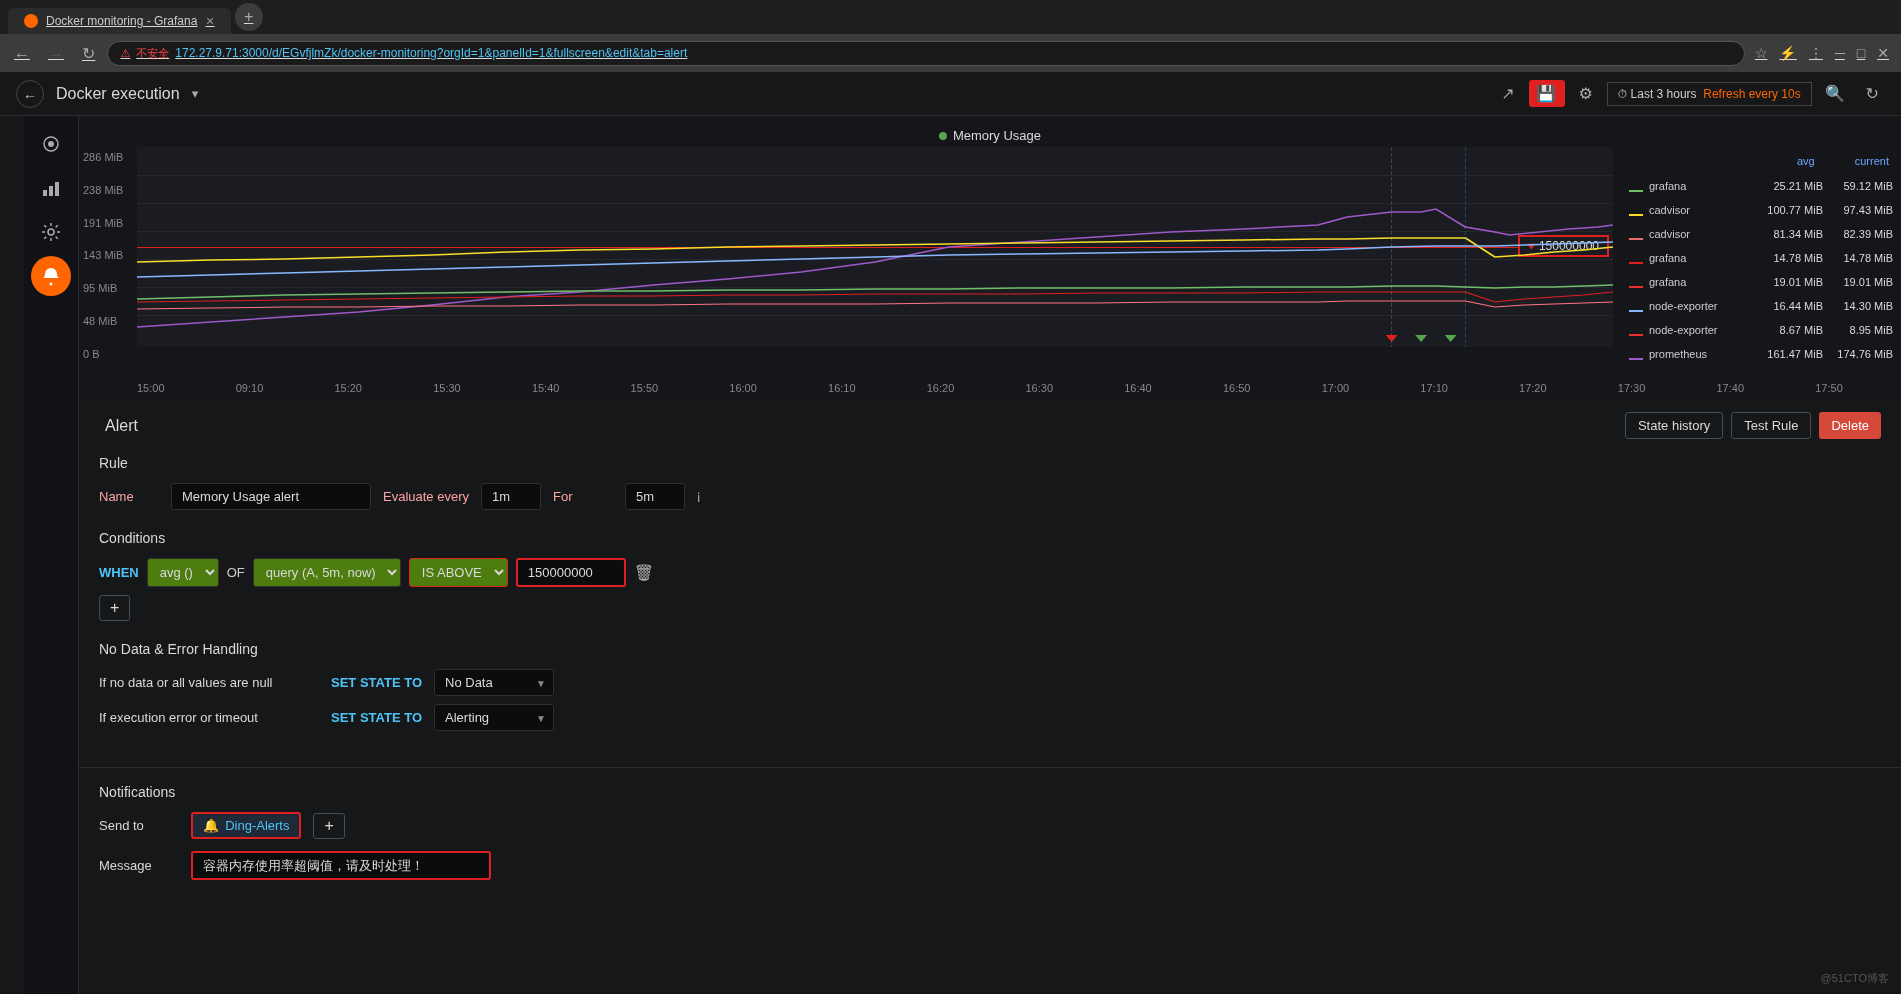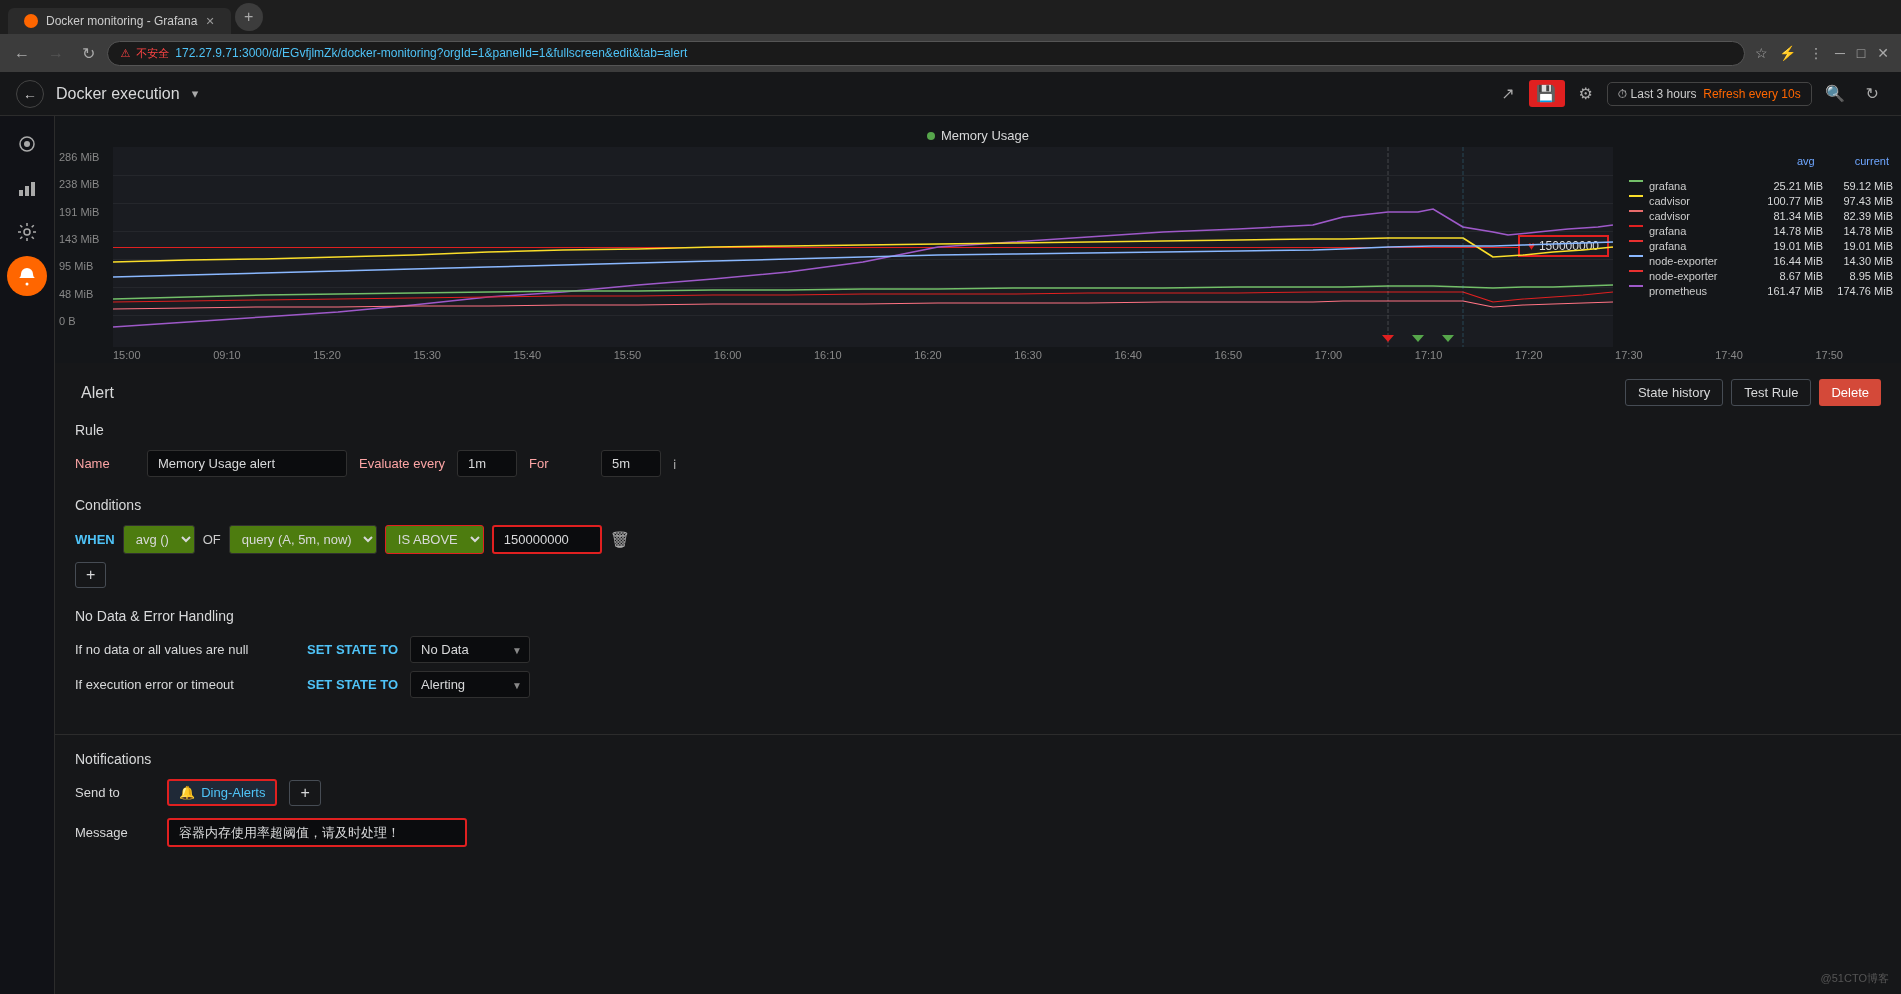--- a/index.html
+++ b/index.html
@@ -1,19 +1,19 @@
 <!DOCTYPE html>
 <html><head>
   <meta charset="utf-8">
   <style>
     * { box-sizing: border-box; margin: 0; padding: 0; }
     body { background: #161719; color: #d8d9da; font-family: 'Segoe UI', Arial, sans-serif; font-size: 13px; overflow-x: hidden; }
 
     
-    .browser-chrome { background: #2b2b2b; height: 72px; }
+    .browser-chrome { background: #2b2b2b; height: 72px; text-decoration: underline; }
     .browser-tabs { background: #1e1e1e; height: 34px; display: flex; align-items: flex-end; padding: 0 8px; }
     .browser-tab { background: #2b2b2b; border-radius: 6px 6px 0 0; padding: 6px 16px; font-size: 12px; color: #ccc; display: flex; align-items: center; gap: 8px; min-width: 200px; }
     .browser-tab .tab-icon { width: 14px; height: 14px; background: #ff6600; border-radius: 50%; display: inline-block; }
     .browser-tab .close-tab { color: #999; font-size: 11px; cursor: pointer; }
     .browser-toolbar { background: #3c3c3c; height: 38px; display: flex; align-items: center; padding: 0 8px; gap: 6px; }
     .nav-btn { background: none; border: none; color: #aaa; font-size: 16px; cursor: pointer; padding: 4px 6px; }
     .nav-btn:disabled { color: #555; }
     .address-bar { flex: 1; background: #1a1a1a; border: 1px solid #555; border-radius: 16px; padding: 4px 12px; color: #ccc; font-size: 12px; display: flex; align-items: center; gap: 6px; }
     .security-warning { color: #ff4444; font-size: 11px; }
     .address-text { color: #4fc3f7; font-size: 12px; }
@@ -21,25 +21,25 @@
     .browser-action-btn { background: none; border: none; color: #aaa; font-size: 14px; cursor: pointer; padding: 4px; }
 
     
     .app { display: flex; flex-direction: column; height: calc(100vh - 72px); }
     .top-nav { background: #161719; border-bottom: 1px solid #2c2c2c; height: 44px; display: flex; align-items: center; padding: 0 16px; gap: 12px; }
     .nav-back-btn { background: none; border: 1px solid #444; border-radius: 50%; width: 28px; height: 28px; color: #ccc; cursor: pointer; display: flex; align-items: center; justify-content: center; font-size: 14px; }
     .dashboard-title { color: #d8d9da; font-size: 16px; font-weight: 500; }
     .nav-actions { margin-left: auto; display: flex; align-items: center; gap: 8px; }
     .nav-icon-btn { background: none; border: none; color: #aaa; cursor: pointer; padding: 6px; font-size: 16px; }
     .nav-icon-btn.active { background: #e02020; color: white; border-radius: 3px; padding: 4px 8px; }
-    .time-picker { background: none; border: 1px solid #444; border-radius: 5px; padding: 4px 10px; color: #ccc; font-size: 12px; cursor: pointer; }
+    .time-picker { background: none; border: 1px solid #444; border-radius: 0; padding: 4px 10px; color: #ccc; font-size: 12px; cursor: pointer; }
     .refresh-text { color: #ff6600; font-size: 12px; }
 
     
-    .main-layout { display: flex; flex: 1; overflow: hidden; }
+    .main-layout { display: flex; flex: 1; overflow: hidden; padding-left: 24px; }
     .sidebar { background: #111217; width: 55px; border-right: 1px solid #2c2c2c; display: flex; flex-direction: column; align-items: center; padding: 8px 0; gap: 4px; }
     .sidebar-item { width: 40px; height: 40px; display: flex; align-items: center; justify-content: center; border-radius: 4px; cursor: pointer; color: #aaa; font-size: 18px; }
     .sidebar-item.alert-active { background: #ff6600; color: white; border-radius: 50%; }
 
     
     .content { flex: 1; overflow-y: auto; background: #161719; }
 
     
     .graph-panel { background: #141619; margin: 0; padding: 8px 0 0 0; position: relative; }
     .graph-legend-title { text-align: center; color: #d8d9da; font-size: 13px; padding: 4px 0; display: flex; align-items: center; justify-content: center; gap: 6px; }
@@ -51,21 +51,21 @@
     .threshold-line { position: absolute; left: 0; right: 0; height: 1px; background: #e02020; top: 50%; }
     .threshold-badge { position: absolute; right: 4px; top: calc(50% - 12px); background: #1a1c21; border: 2px solid #e02020; padding: 2px 8px; font-size: 12px; color: #d8d9da; display: flex; align-items: center; gap: 4px; }
     .threshold-heart { color: #e02020; }
 
     
     .graph-svg { position: absolute; top: 0; left: 0; width: 100%; height: 100%; }
 
     
     .legend-table { min-width: 280px; padding: 8px; font-size: 11px; }
     .legend-header { display: flex; justify-content: flex-end; gap: 40px; color: #6ea6ff; margin-bottom: 13px; padding-right: 4px; }
-    .legend-row { display: flex; align-items: flex-start; margin: 3px 0; }
+    .legend-row { display: flex; align-items: flex-end; margin: 12px 0; }
     .legend-color { width: 14px; height: 2px; margin-right: 6px; flex-shrink: 0; }
     .legend-name { flex: 1; color: #ccc; }
     .legend-avg { width: 70px; text-align: right; color: #d8d9da; }
     .legend-current { width: 70px; text-align: right; color: #d8d9da; }
 
     
     .alert-section { background: #161719; padding: 16px 20px; }
     .alert-header { display: flex; align-items: center; justify-content: space-between; margin-bottom: 16px; margin-left: 6px; }
     .section-title { font-size: 16px; color: #d8d9da; font-weight: 400; }
     .header-buttons { display: flex; gap: 8px; }

